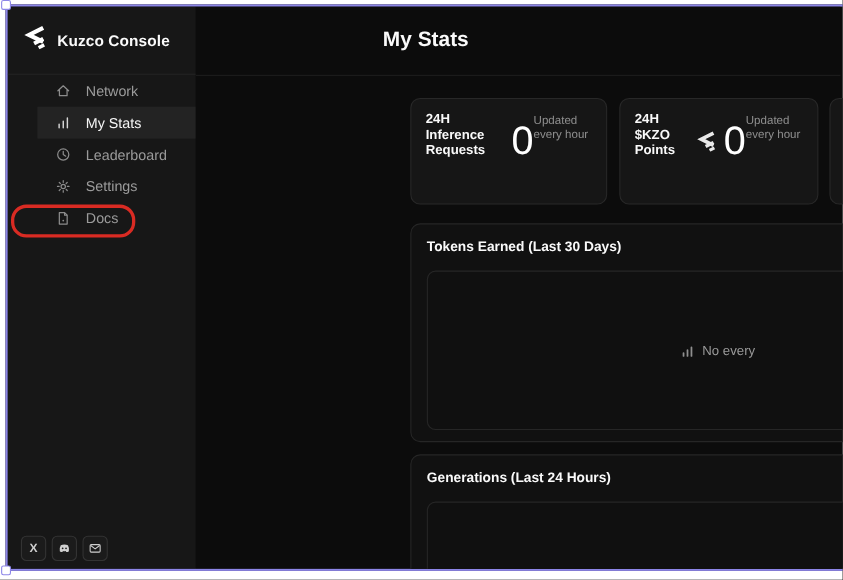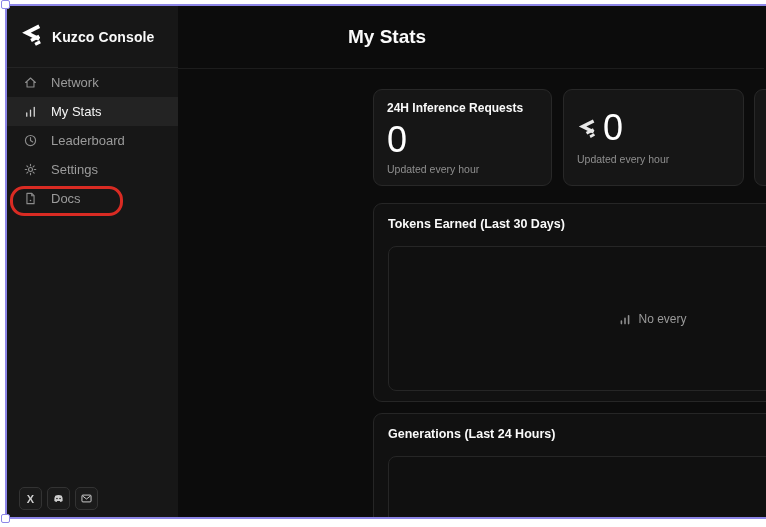--- a/index.html
+++ b/index.html
@@ -29,21 +29,21 @@
   
   .sidebar {
     position:absolute; left:0; top:0; width:171px; height:511px;
     background:#171717;
   }
   .logo-row {
     height:62px; border-bottom:1px solid #242424;
     display:flex; align-items:center; padding-left:13px; gap:10px;
   }
   .logo-text { color:#fafafa; font-size:14px; font-weight:700; letter-spacing:0.1px; }
-  .nav { position:absolute; left:0; top:62px; width:171px; }
+  .nav { position:absolute; left:0; top:62px; width:171px;padding-left:27px; }
   .nav-item {
     height:29px; display:flex; align-items:center; gap:13px;
     padding-left:15px; cursor:pointer;
   }
   .nav-item .nav-icon { width:16px; height:16px; display:flex; align-items:center; justify-content:center; }
   .nav-label { color:#9b9b9b; font-size:13px; }
   .nav-item.selected { background:#232323; }
   .nav-item.selected .nav-label { color:#f5f5f5; font-weight:500; }
   .annotation-box {
     position:absolute; left:3px; top:118px; width:113px; height:30px;
@@ -57,21 +57,21 @@
   }
 
   
   .main { position:absolute; left:171px; top:0; width:586px; height:511px; background:#0c0c0c; }
   .main-header { position:absolute; left:0; top:0; width:586px; height:63px; border-bottom:1px solid #1d1d1d; }
   .page-title { position:absolute; left:170px; top:20px; color:#fafafa; font-size:19px; font-weight:600; }
 
   .stat-card {
     position:absolute; top:83px; height:97px; background:#161616;
     border:1px solid #282828; border-radius:9px;
-    padding:11px 13px 10px 13px; display:flex; flex-direction:column;
+    padding:11px 13px 10px 13px; display:flex; flex-direction:row;
   }
   .stat-title { color:#fafafa; font-size:12px; font-weight:600; }
   .stat-value-row { display:flex; align-items:center; gap:7px; margin-top:5px; height:44px; }
   .stat-value { color:#ffffff; font-size:36px; font-weight:400; line-height:40px; }
   .stat-sub { color:#8f8f8f; font-size:10.5px; margin-top:3px; }
 
   .chart-card {
     position:absolute; left:195px; width:560px; background:#111111;
     border:1px solid #262626; border-radius:9px; padding:13px 14px;
   }
@@ -189,20 +189,21 @@
 
     <div class="stat-card" style="left:195px; width:179px;">
       <div class="stat-title">24H Inference Requests</div>
       <div class="stat-value-row">
         <span class="stat-value">0</span>
       </div>
       <div class="stat-sub">Updated every hour</div>
     </div>
 
     <div class="stat-card" style="left:385px; width:181px;">
+      <div class="stat-title">24H $KZO Points</div>
       <div class="stat-value-row">
         <span style="display:flex">
           <svg width="19" height="19" viewBox="0 0 24 24">
             <path d="M21 2.5 L7 9.5 L21 16.5" stroke="#e8e8e8" stroke-width="4.2" fill="none"></path>
             <path d="M12 18 L21 13.4" stroke="#e8e8e8" stroke-width="3.9" fill="none"></path>
             <path d="M16.5 22.3 L22 19.4" stroke="#e8e8e8" stroke-width="3.5" fill="none"></path>
           </svg>
         </span>
         <span class="stat-value">0</span>
       </div>

